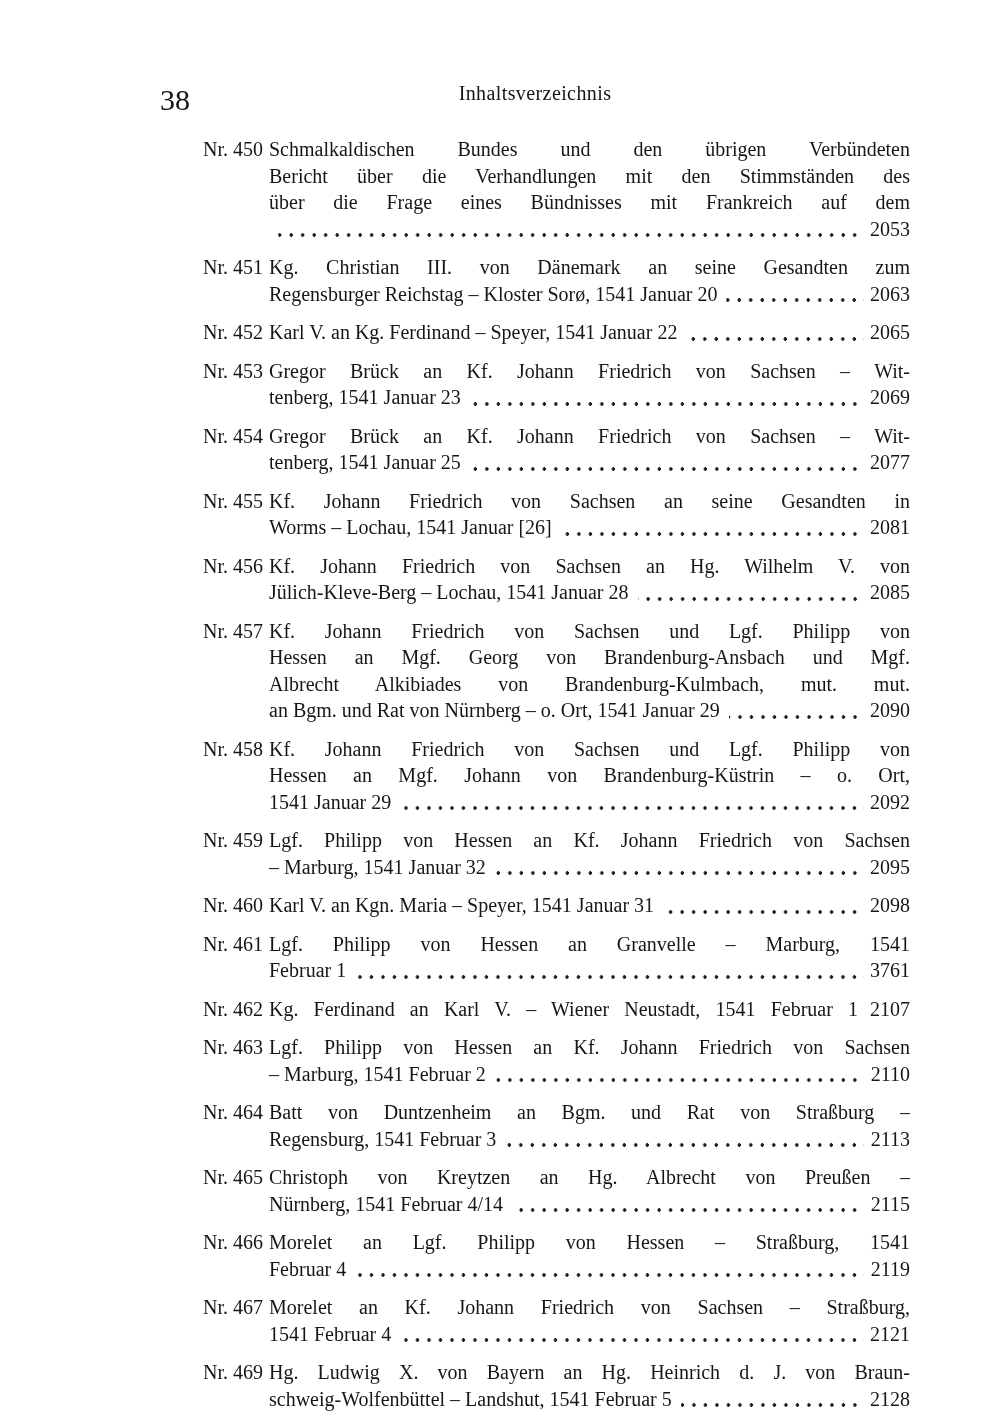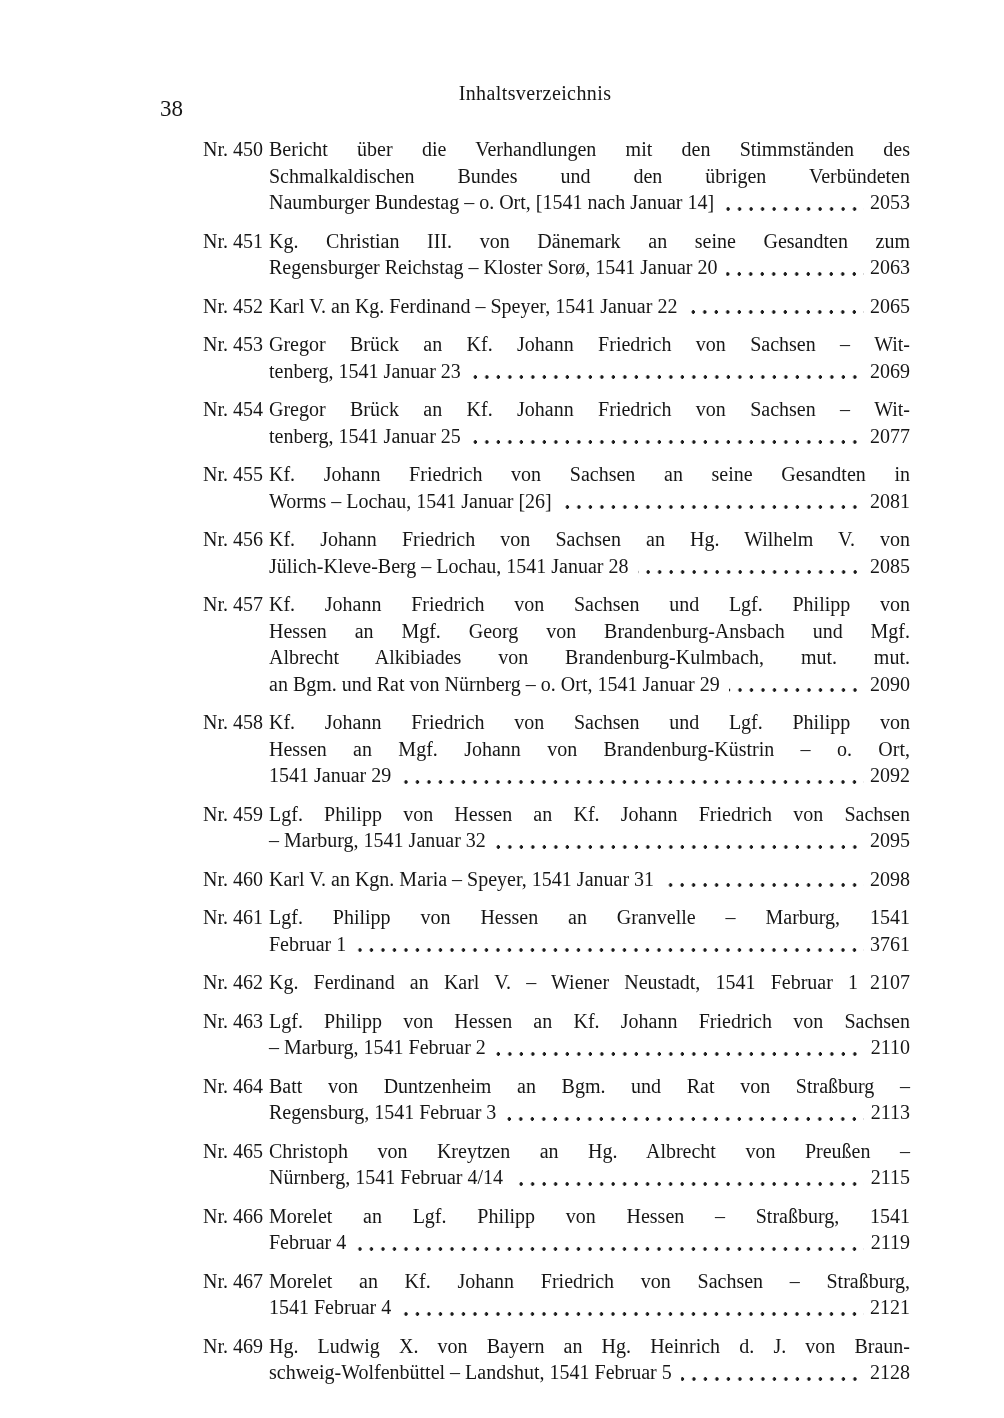--- a/index.html
+++ b/index.html
@@ -3,21 +3,21 @@
 <meta charset="utf-8">
 <style>
   html,body{margin:0;padding:0;background:#e9e9e9;}
   .sheet{
     position:relative;width:1004px;height:1418px;margin:0 auto;
     background:#ffffff;color:#161616;
     font-family:"Liberation Serif","DejaVu Serif",serif;
     overflow:hidden;
   }
   .header{position:absolute;left:160px;top:80px;width:750px;height:30px;}
-  .folio{position:absolute;left:0;top:16px;font-size:23px;line-height:26px;}
+  .folio{position:absolute;left:0;top:7px;font-size:30px;line-height:26px;}
   .running{display:block;text-align:center;font-size:20px;line-height:26px;letter-spacing:0.4px;}
   .toc{position:absolute;left:203px;top:124px;width:707px;font-size:20px;line-height:26.5px;}
   .entry{display:flex;align-items:flex-start;margin-top:12px;}
   .num{flex:0 0 66px;white-space:nowrap;}
   .body{flex:1 1 auto;min-width:0;}
   .line{text-align:justify;text-align-last:justify;}
   .lastline{display:flex;align-items:baseline;}
   .lastline .text{white-space:nowrap;}
   .leader{
     flex:1 1 auto;height:6px;align-self:flex-end;
@@ -34,24 +34,24 @@
 
 <div class="sheet">
   <div class="header">
     <span class="folio">38</span>
     <span class="running">Inhaltsverzeichnis</span>
   </div>
   <div class="toc" id="toc">
       <div class="entry">
         <div class="num">Nr. 450</div>
         <div class="body">
+          <div class="line">Schmalkaldischen Bundes und den übrigen Verbündeten</div>
           <div class="line">Bericht über die Verhandlungen mit den Stimmständen des</div>
-          <div class="line">Schmalkaldischen Bundes und den übrigen Verbündeten</div>
-          <div class="lastline">
-            <span class="text">Naumburger Bundestag – o. Ort, [1541 nach Januar 14]</span>
+          <div class="line">über die Frage eines Bündnisses mit Frankreich auf dem</div>
+          <div class="lastline">
             <span class="leader"></span>
             <span class="pagenum">2053</span>
           </div>
         </div>
       </div>
       <div class="entry">
         <div class="num">Nr. 451</div>
         <div class="body">
           <div class="line">Kg. Christian III. von Dänemark an seine Gesandten zum</div>
           <div class="lastline">

